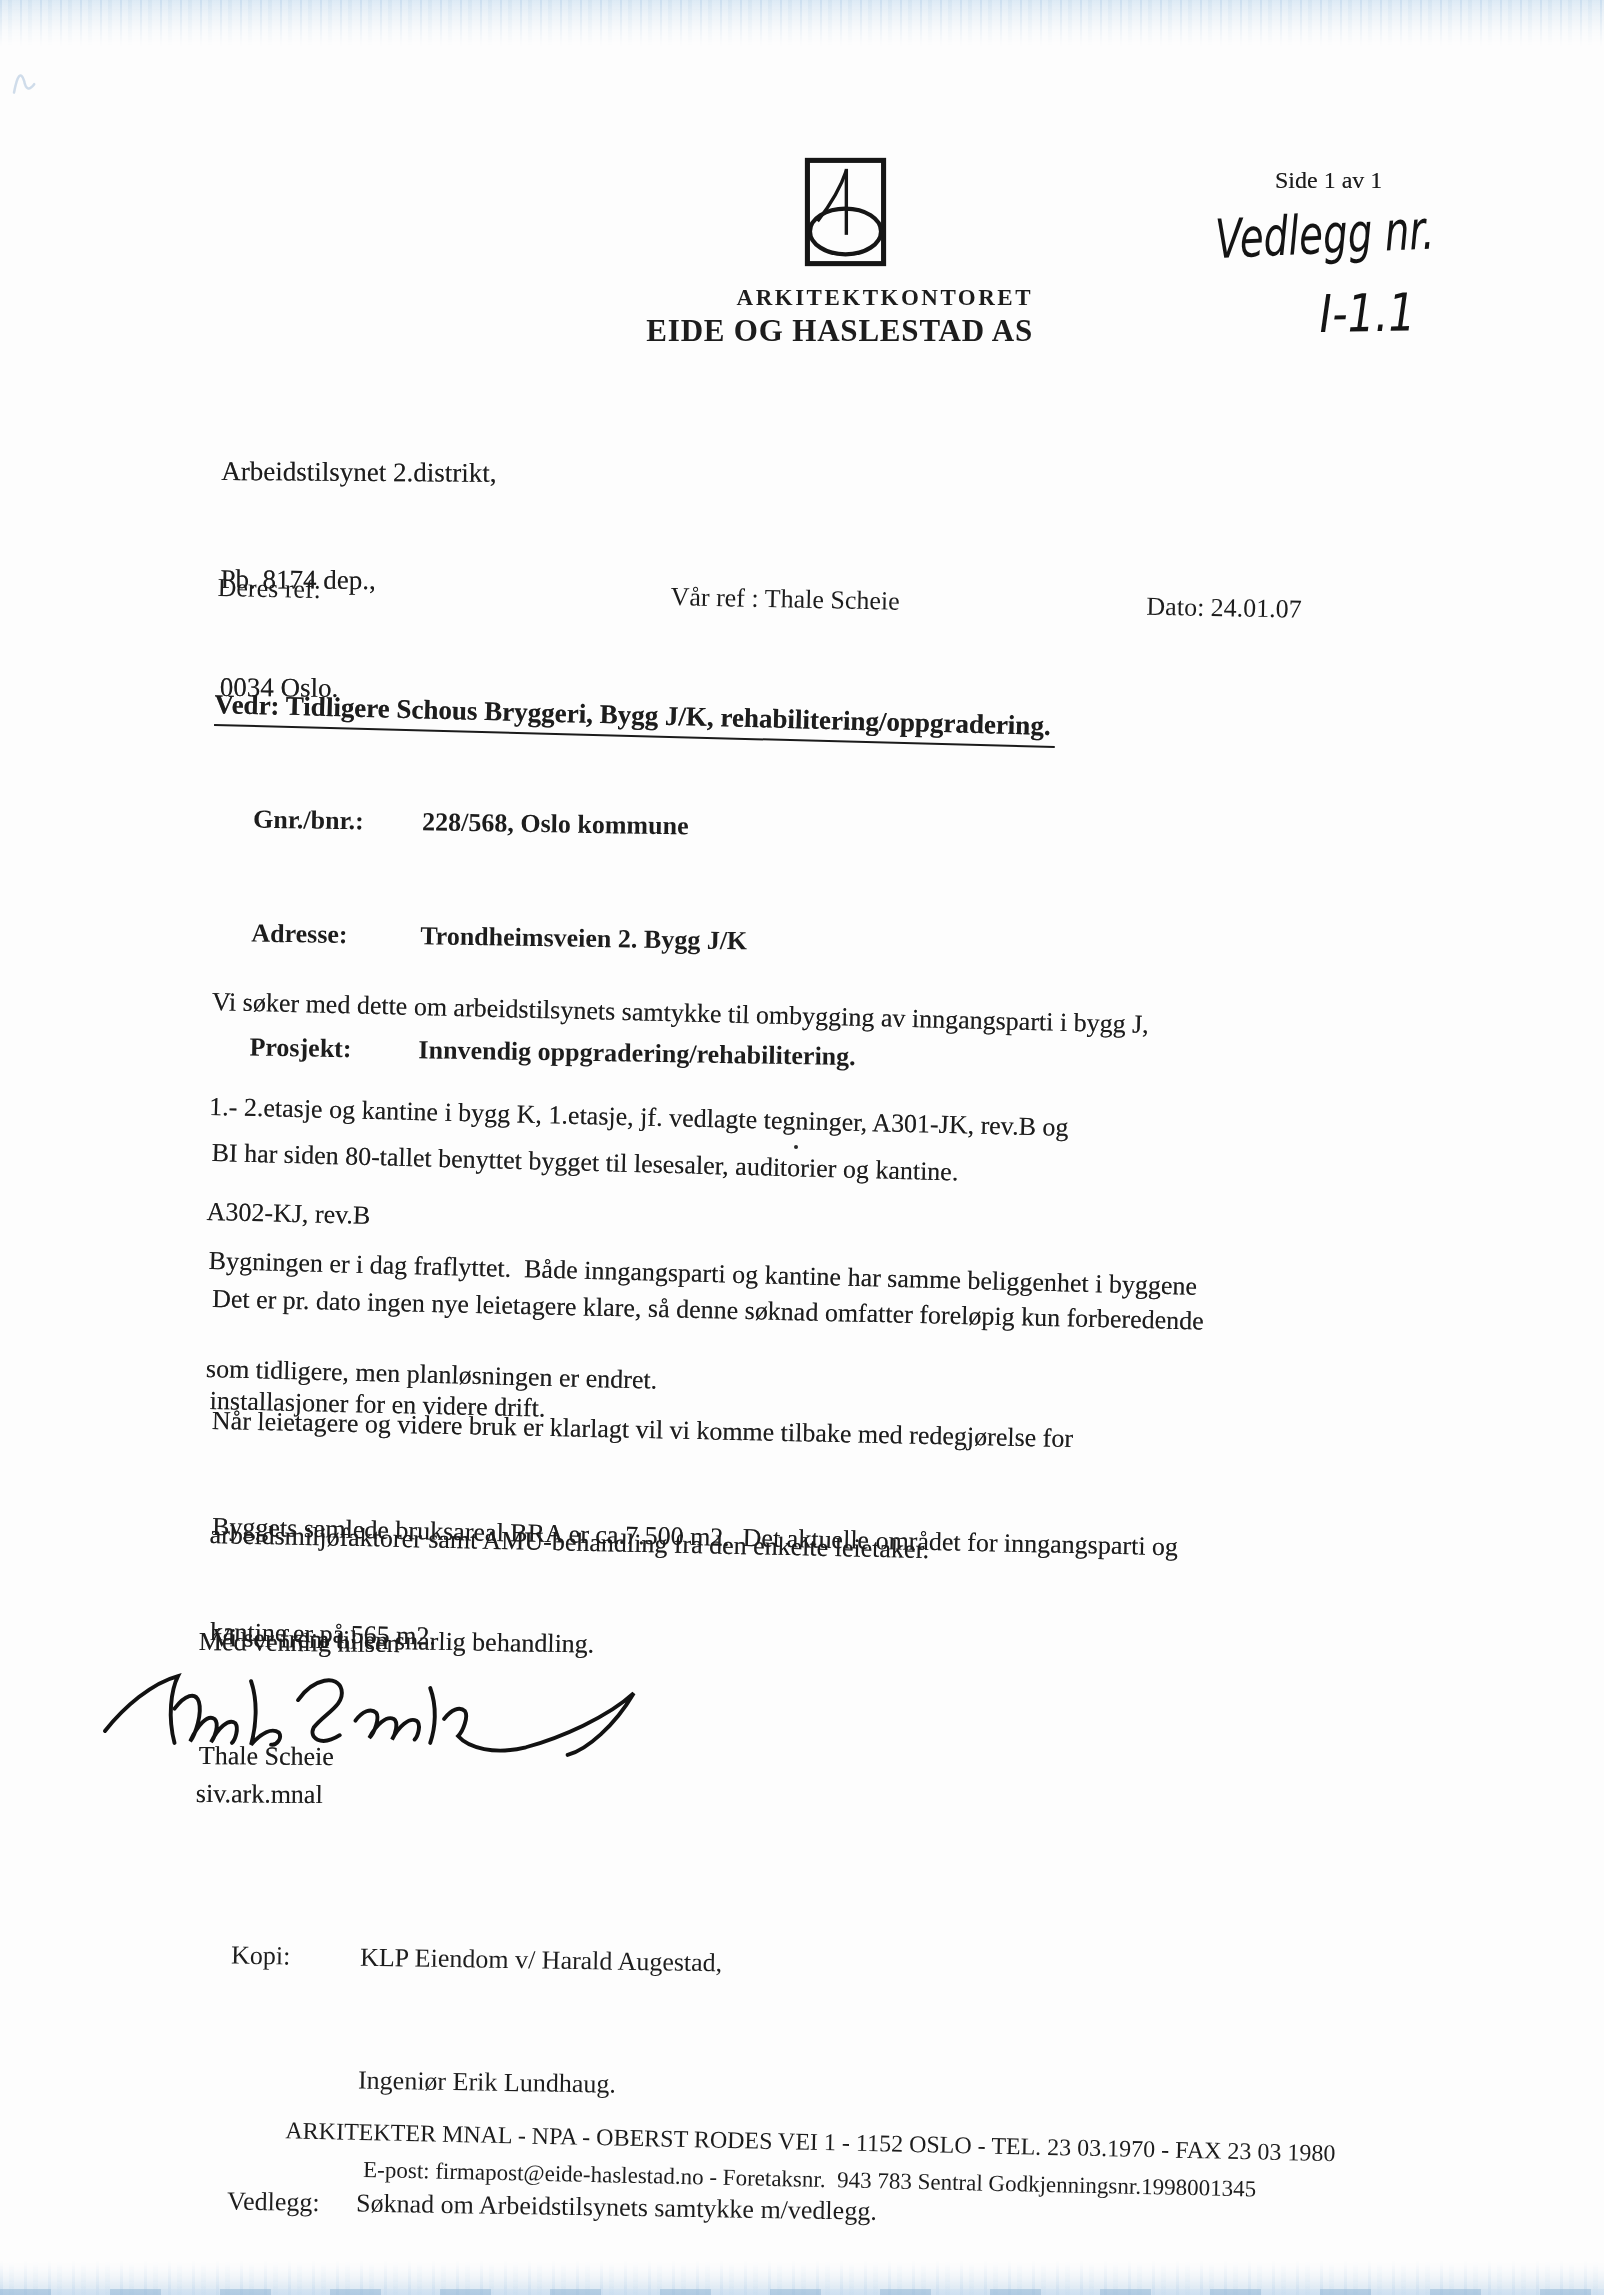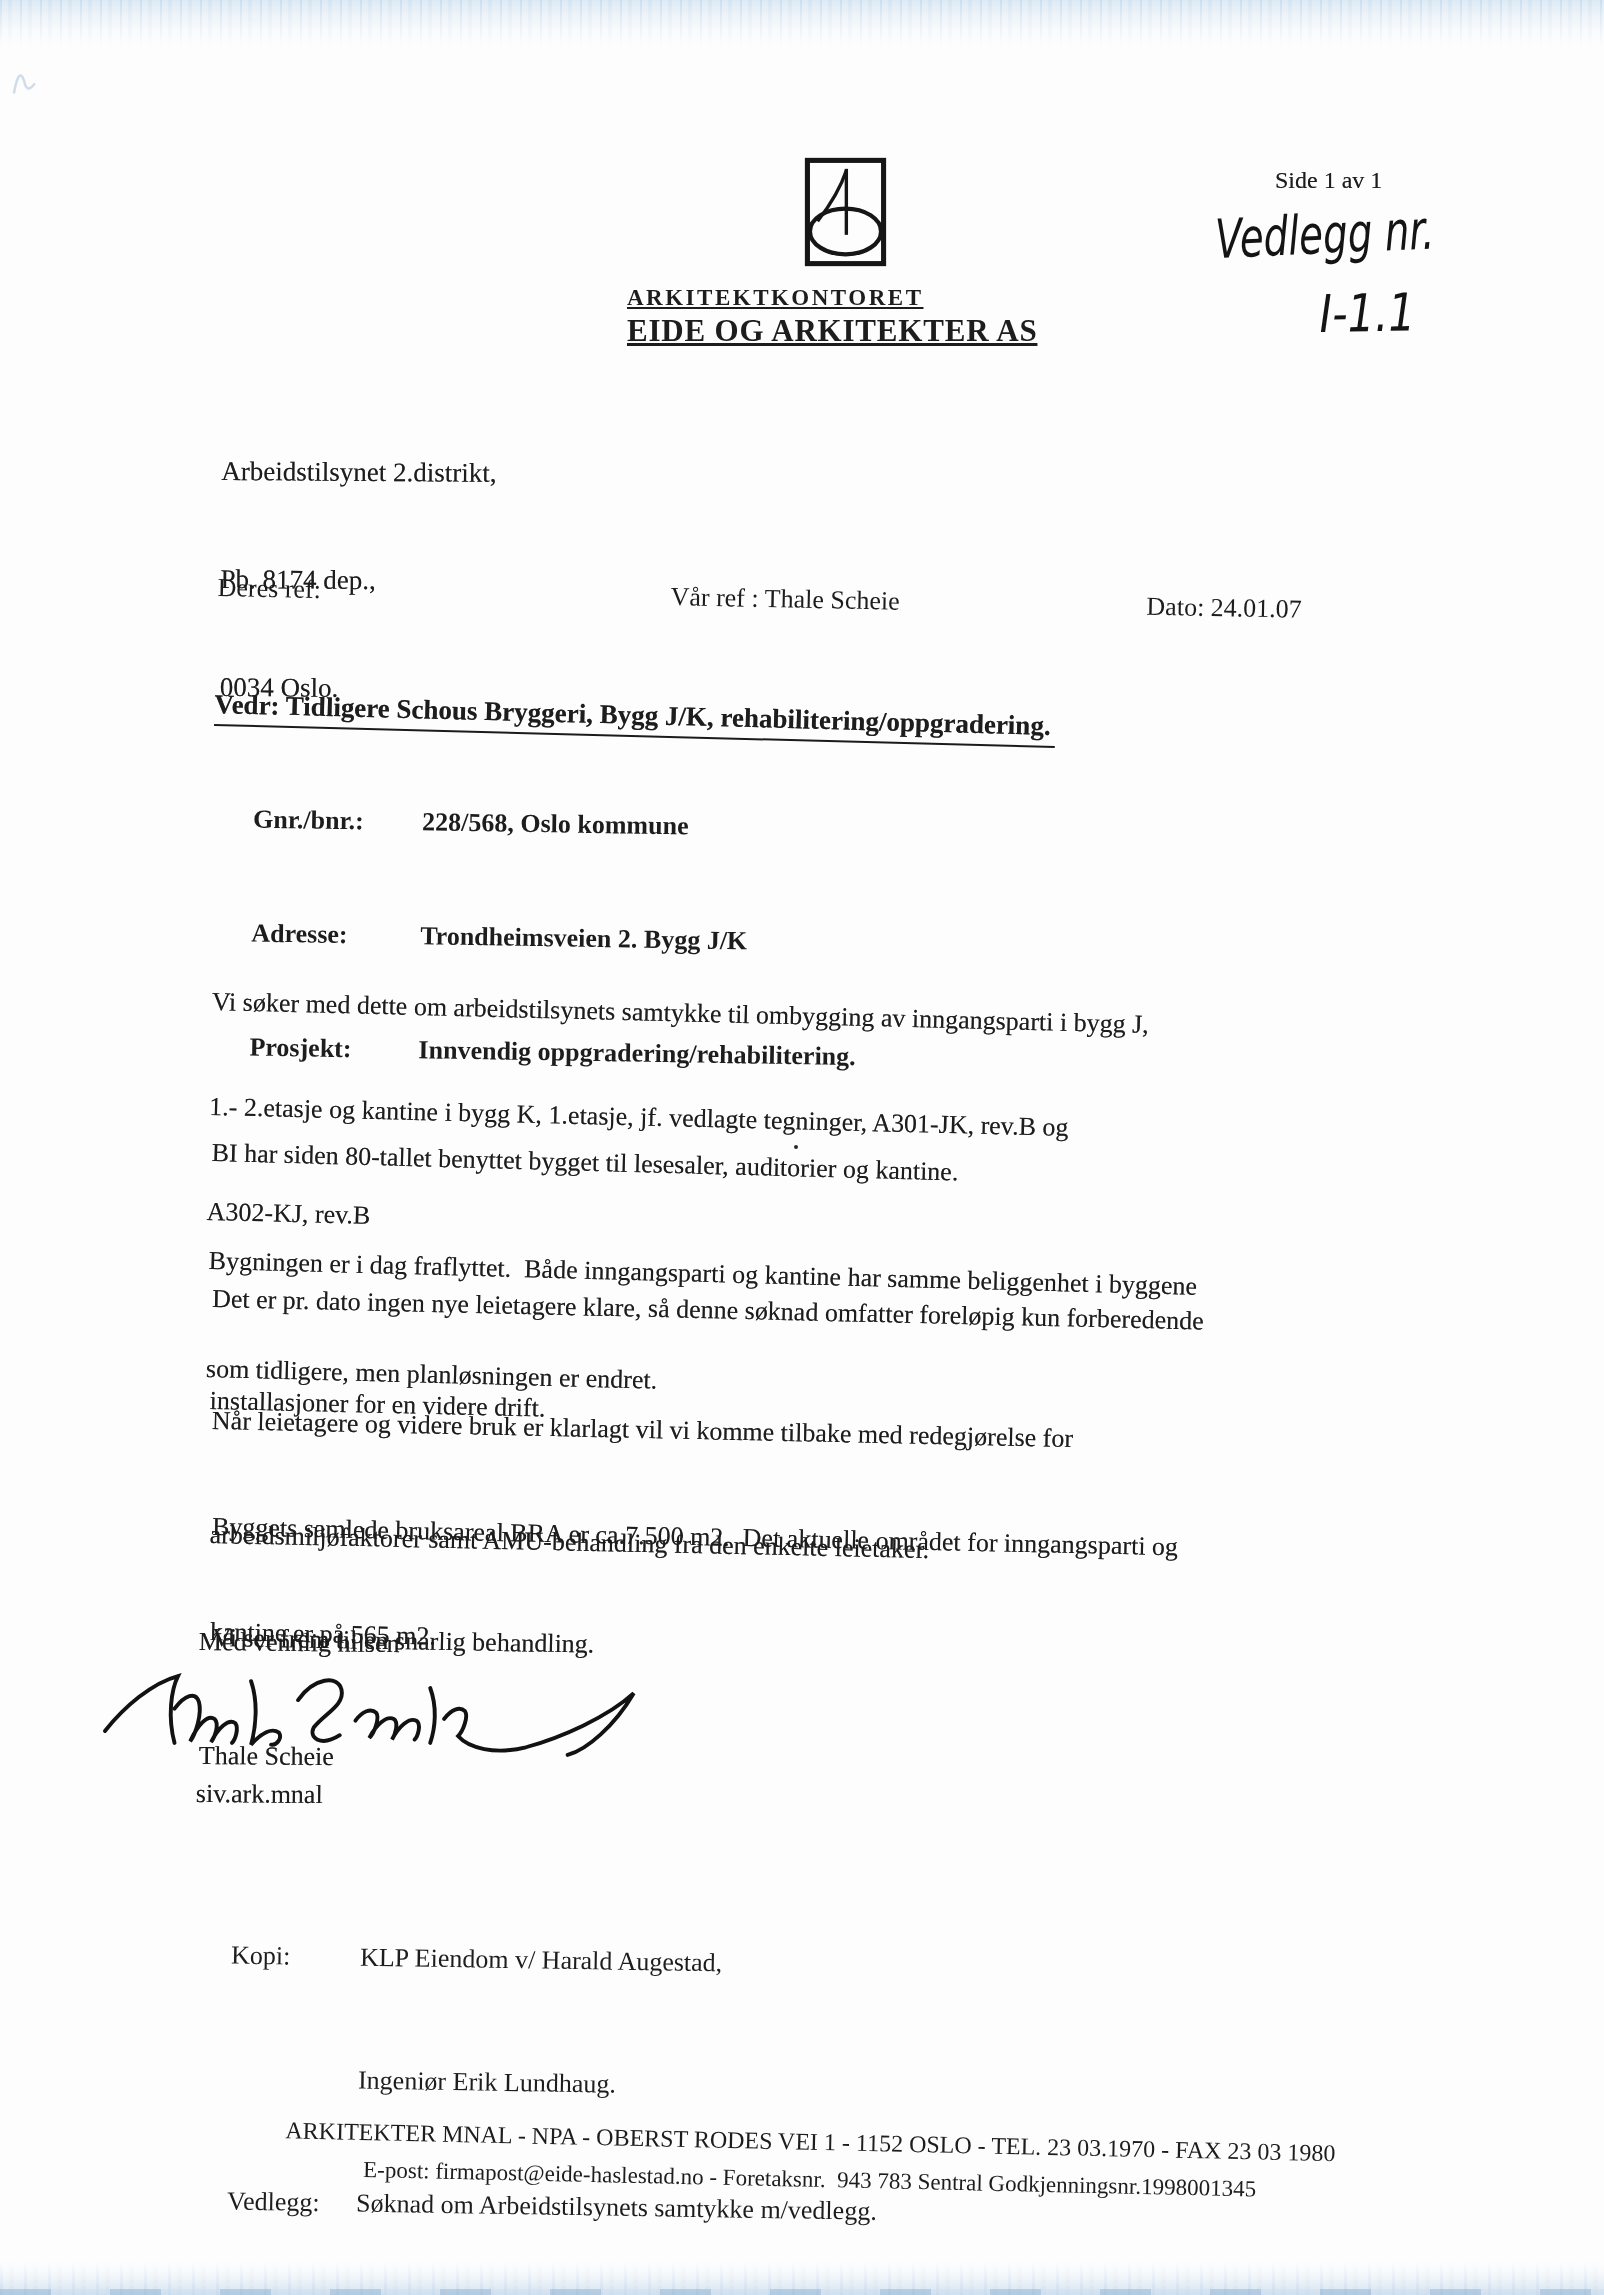--- a/index.html
+++ b/index.html
@@ -25,21 +25,21 @@
       repeating-linear-gradient(90deg, rgba(173,203,230,.35) 0 3.4px, rgba(255,255,255,0) 3.4px 9.3px,
         rgba(190,215,235,.28) 9.3px 14.4px, rgba(255,255,255,0) 14.4px 24px),
       linear-gradient(0deg, rgba(170,200,228,.55), rgba(255,255,255,0));
     -webkit-mask-image:linear-gradient(0deg,#000 0%,transparent 92%);
     mask-image:linear-gradient(0deg,#000 0%,transparent 92%);
   }
   .scan-edge-bottom{
     position:absolute; left:0; bottom:0; width:100%; height:6px;
     background:repeating-linear-gradient(90deg, rgba(150,185,215,.55) 0 51px, rgba(205,224,242,.45) 51px 110px);
   }
-  .org-block{ position:absolute; left:627px; top:285px; width:439px; text-align:left;text-decoration:underline; }
+  .org-block{ position:absolute; left:594px; top:285px; width:439px; text-align:right; }
   .org1{ font-weight:bold; font-size:23px; letter-spacing:2.5px; }
   .org2{ font-weight:bold; font-size:31px; letter-spacing:0.8px; margin-top:1.7px; }
   .side-label{ left:1275px; top:167px; font-size:24px; }
   .handwrite{
     position:absolute;
     font-family:"DejaVu Sans","Liberation Sans",sans-serif;
     font-style:italic; color:#141414; white-space:pre;
   }
   .hw1{ left:1214px; top:208px; font-size:54px; transform:rotate(-2.5deg) scaleX(.72); transform-origin:left top; }
   .hw2{ left:1319px; top:284px; font-size:52px; transform:rotate(-1deg) scaleX(.82); transform-origin:left top; }
@@ -92,21 +92,21 @@
 
   <svg class="logo-svg" width="83" height="110" viewBox="0 0 98 130">
     <rect x="4" y="4" width="90" height="122" fill="none" stroke="#161616" stroke-width="6"></rect>
     <line x1="50" y1="14" x2="50" y2="92" stroke="#161616" stroke-width="4"></line>
     <path d="M50,16 C42,40 30,58 16,76" fill="none" stroke="#161616" stroke-width="4"></path>
     <ellipse cx="49" cy="88" rx="42" ry="27" fill="none" stroke="#161616" stroke-width="5"></ellipse>
   </svg>
 
   <div class="org-block">
     <div class="org1">ARKITEKTKONTORET</div>
-    <div class="org2">EIDE OG ARKITEKTER AS</div>
+    <div class="org2">EIDE OG HASLESTAD AS</div>
   </div>
   <div class="txt side-label">Side 1 av 1</div>
 
   <div class="handwrite hw1">Vedlegg nr.</div>
   <div class="handwrite hw2">I-1.1</div>
 
   <div class="txt recipient">
     <div>Arbeidstilsynet 2.distrikt,</div>
     <div>Pb. 8174 dep.,</div>
     <div>0034 Oslo.</div>

